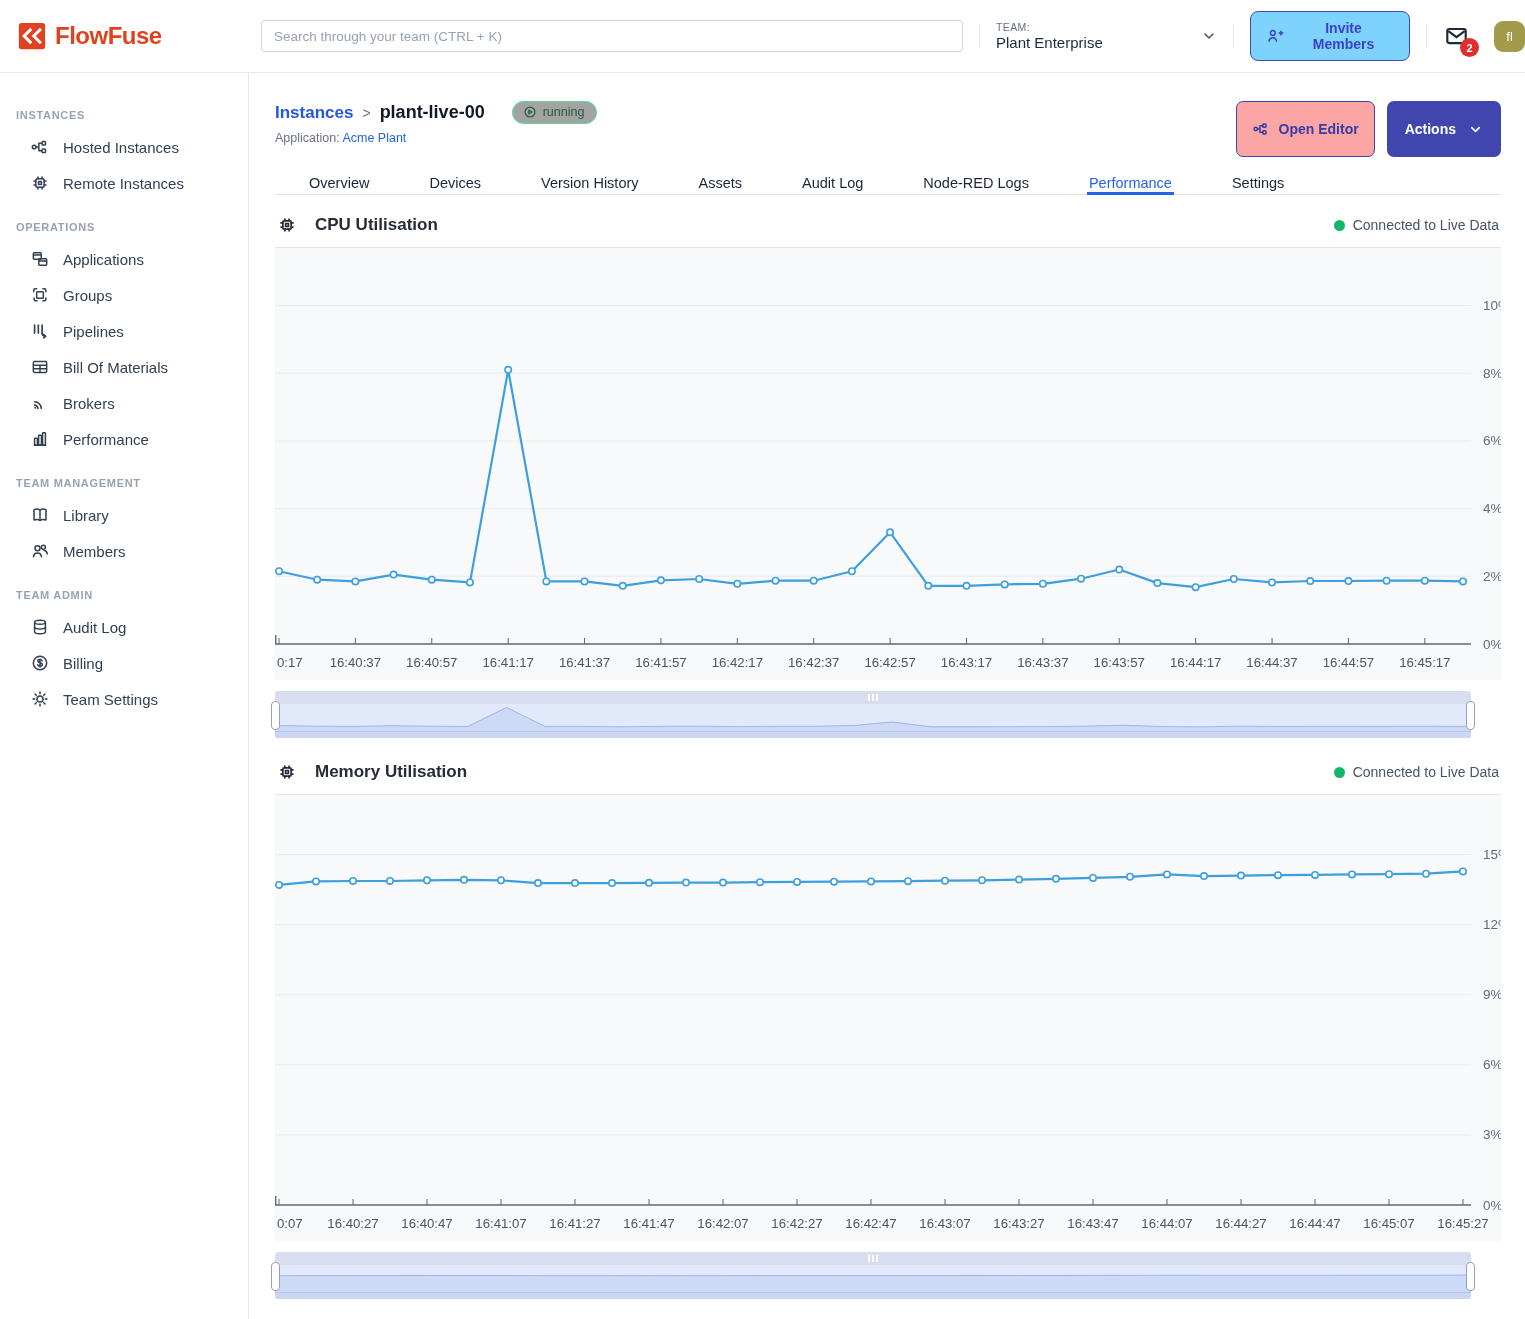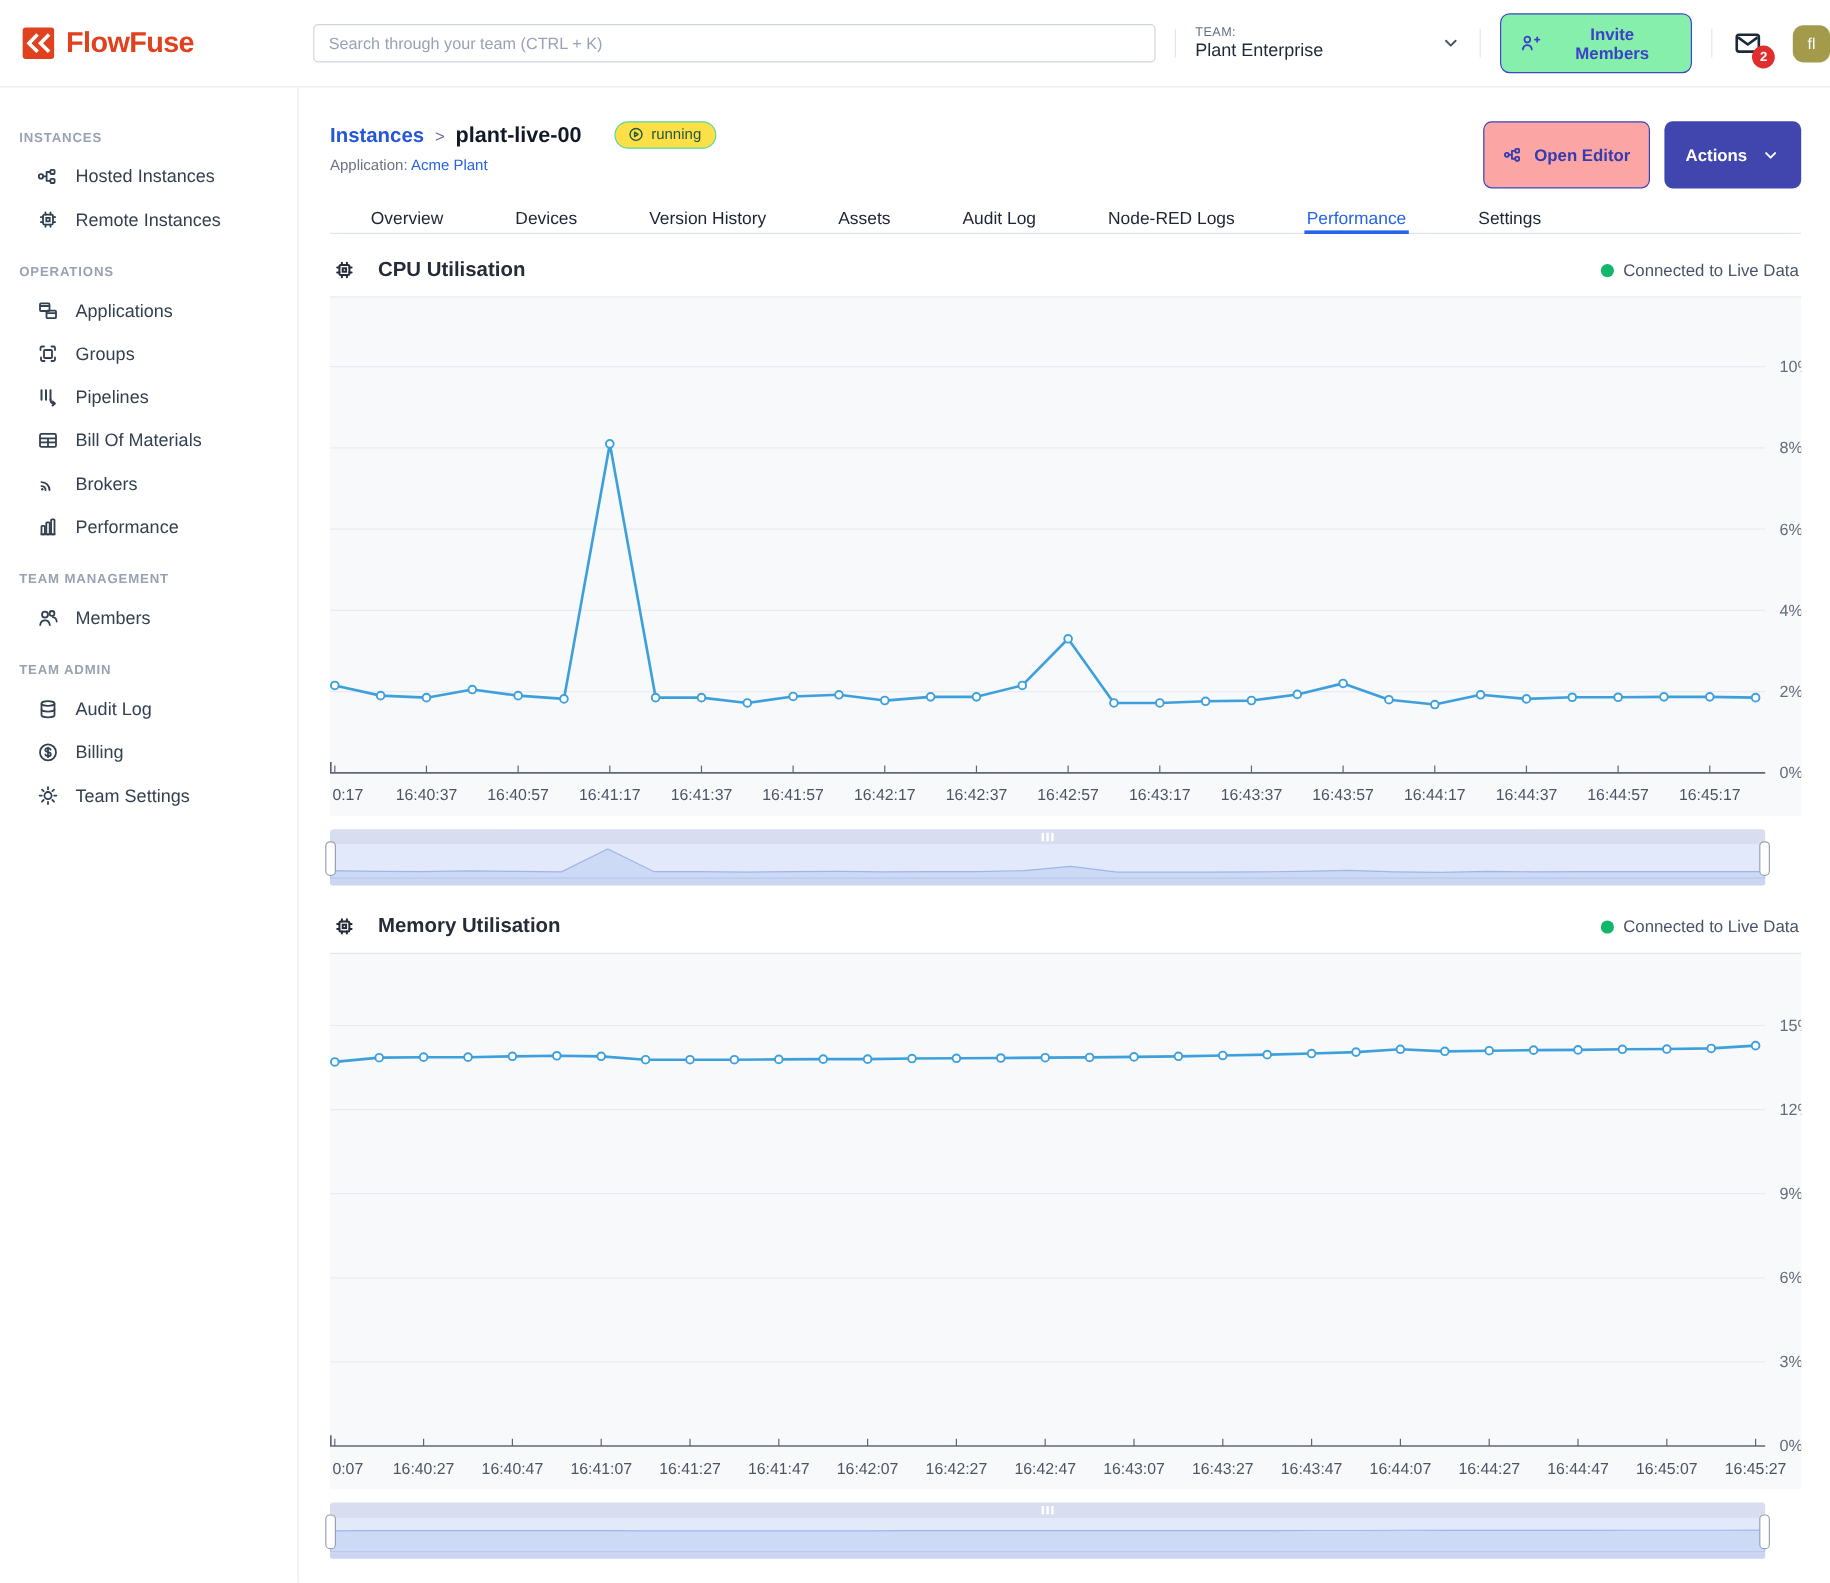--- a/index.html
+++ b/index.html
@@ -13,21 +13,21 @@
   .logo-word { font-size:24px; font-weight:700; color:#e0421f; letter-spacing:-0.5px; }
   .search-wrap { margin-left:12px; }
   .search-wrap input { width:702px; height:32px; border:1px solid #d0d5dd; border-radius:4px;
     padding:0 12px; font-size:13.5px; color:#344054; font-family:inherit; outline:none; }
   .search-wrap input::placeholder { color:#98a2b3; }
   .topbar-right { margin-left:auto; display:flex; align-items:center; }
   .vsep { width:1px; height:24px; background:#e4e7ec; margin:0 16px; }
   .team { display:flex; align-items:center; justify-content:space-between; width:222px; cursor:pointer; }
   .team-label { font-size:10.5px; color:#667085; letter-spacing:.4px; }
   .team-name { font-size:15px; color:#1d2939; margin-top:1px; }
-  .invite-btn { display:flex; align-items:center; gap:9px; background:#86efac; border:1.6px solid #4046c8;
+  .invite-btn { display:flex; align-items:center; gap:9px; background:#7dd3fc; border:1.6px solid #4046c8;
     color:#3c42c4; font-weight:700; font-size:14px; border-radius:8px; padding:8px 15px; cursor:pointer; font-family:inherit; }
   .mail { position:relative; margin-right:24px; cursor:pointer; }
   .mail-badge { position:absolute; right:-9px; bottom:-8px; width:19px; height:19px; background:#e02d2d;
     color:#fff; border-radius:50%; font-size:11px; font-weight:700; display:flex; align-items:center; justify-content:center; }
   .avatar { width:31px; height:31px; border-radius:9px; background:#a49a4c; color:#fff; font-size:13px;
     display:flex; align-items:center; justify-content:center; cursor:pointer; }
 
   
   .body-row { display:flex; height:1262px; }
   .sidebar { width:249px; flex:none; border-right:1px solid #e5e7eb; padding-top:16px; background:#fff; }
@@ -36,21 +36,21 @@
   .side-item svg { flex:none; color:#33404f; }
   .side-title { padding:20px 0 8px 16px; font-size:11px; font-weight:600; color:#98a2b3; letter-spacing:.7px; }
   main { flex:1; padding:28px 24px 0 26px; overflow:hidden; background:#fff; }
 
   
   .page-head { display:flex; justify-content:space-between; align-items:flex-start; }
   .crumb-row { display:flex; align-items:center; gap:9px; }
   .crumb-root { color:#2458d6; font-weight:700; font-size:17px; cursor:pointer; }
   .crumb-sep { color:#667085; font-size:14px; }
   .crumb-name { color:#111827; font-weight:800; font-size:18px; }
-  .status-badge { display:inline-flex; align-items:center; gap:6px; margin-left:18px; background:#fde047;
+  .status-badge { display:inline-flex; align-items:center; gap:6px; margin-left:18px; background:#a3a3a3;
     border:1px solid #5bd89a; border-radius:999px; padding:3px 12px 4px 10px; font-size:12.5px; color:#23593e; }
   .app-line { margin-top:7px; font-size:12.5px; color:#6b7280; }
   .app-link { color:#2563eb; cursor:pointer; }
   .head-actions { display:flex; gap:12px; }
   .open-editor-btn { display:flex; align-items:center; gap:9px; background:#fca5a5; border:1.6px solid #3b43b8;
     color:#353cab; font-weight:700; font-size:14px; border-radius:7px; padding:9px 15px; cursor:pointer; font-family:inherit; }
   .actions-btn { display:flex; align-items:center; gap:12px; background:#4046ad; border:none; color:#fff;
     font-weight:700; font-size:14px; border-radius:7px; padding:20px 18px; cursor:pointer; font-family:inherit; }
 
   
@@ -210,20 +210,29 @@
             <path d="M4.5 19.5h15"></path>
             <rect x="5.5" y="11" width="3.4" height="8.5" rx="0.8"></rect>
             <rect x="10.3" y="7.5" width="3.4" height="12" rx="0.8"></rect>
             <rect x="15.1" y="4.5" width="3.4" height="15" rx="0.8"></rect>
           </svg>
         </span>
       <span>Performance</span>
     </div>
 
     <div class="side-title">TEAM MANAGEMENT</div>
+    <div class="side-item">
+      <span>
+          <svg width="20" height="20" viewBox="0 0 24 24" fill="none" stroke="currentColor" stroke-width="1.8" stroke-linejoin="round">
+            <path d="M12 6.2C10.2 4.8 7 4.7 4.8 5.6V18c2.2-.9 5.4-.8 7.2.6 1.8-1.4 5-1.5 7.2-.6V5.6C17 4.7 13.8 4.8 12 6.2Z"></path>
+            <path d="M12 6.2v12.4"></path>
+          </svg>
+        </span>
+      <span>Library</span>
+    </div>
     <div class="side-item">
       <span>
           <svg width="20" height="20" viewBox="0 0 24 24" fill="none" stroke="currentColor" stroke-width="1.8" stroke-linecap="round">
             <circle cx="9" cy="8.6" r="3"></circle>
             <path d="M4.2 19c.4-3 2.3-4.6 4.8-4.6s4.4 1.6 4.8 4.6"></path>
             <circle cx="16" cy="7.4" r="2.4"></circle>
             <path d="M16.8 11.2c2.3.3 3.6 1.9 3.9 4.3"></path>
           </svg>
         </span>
       <span>Members</span>

